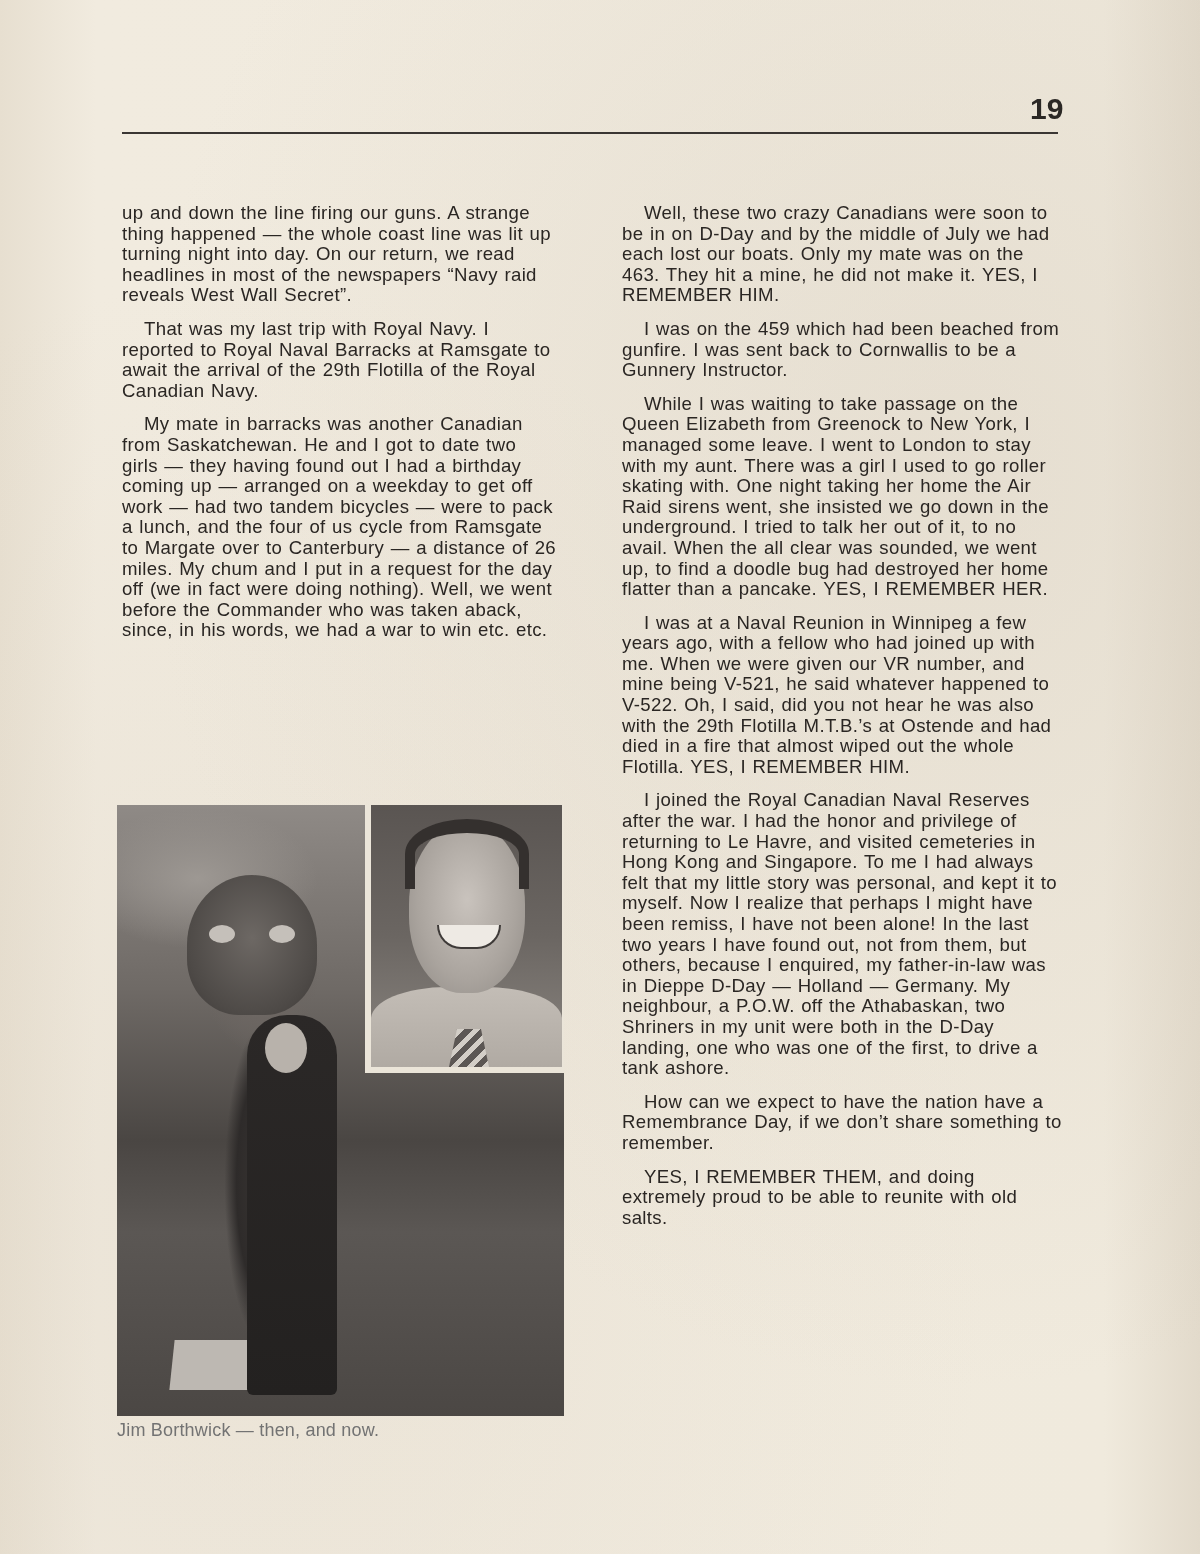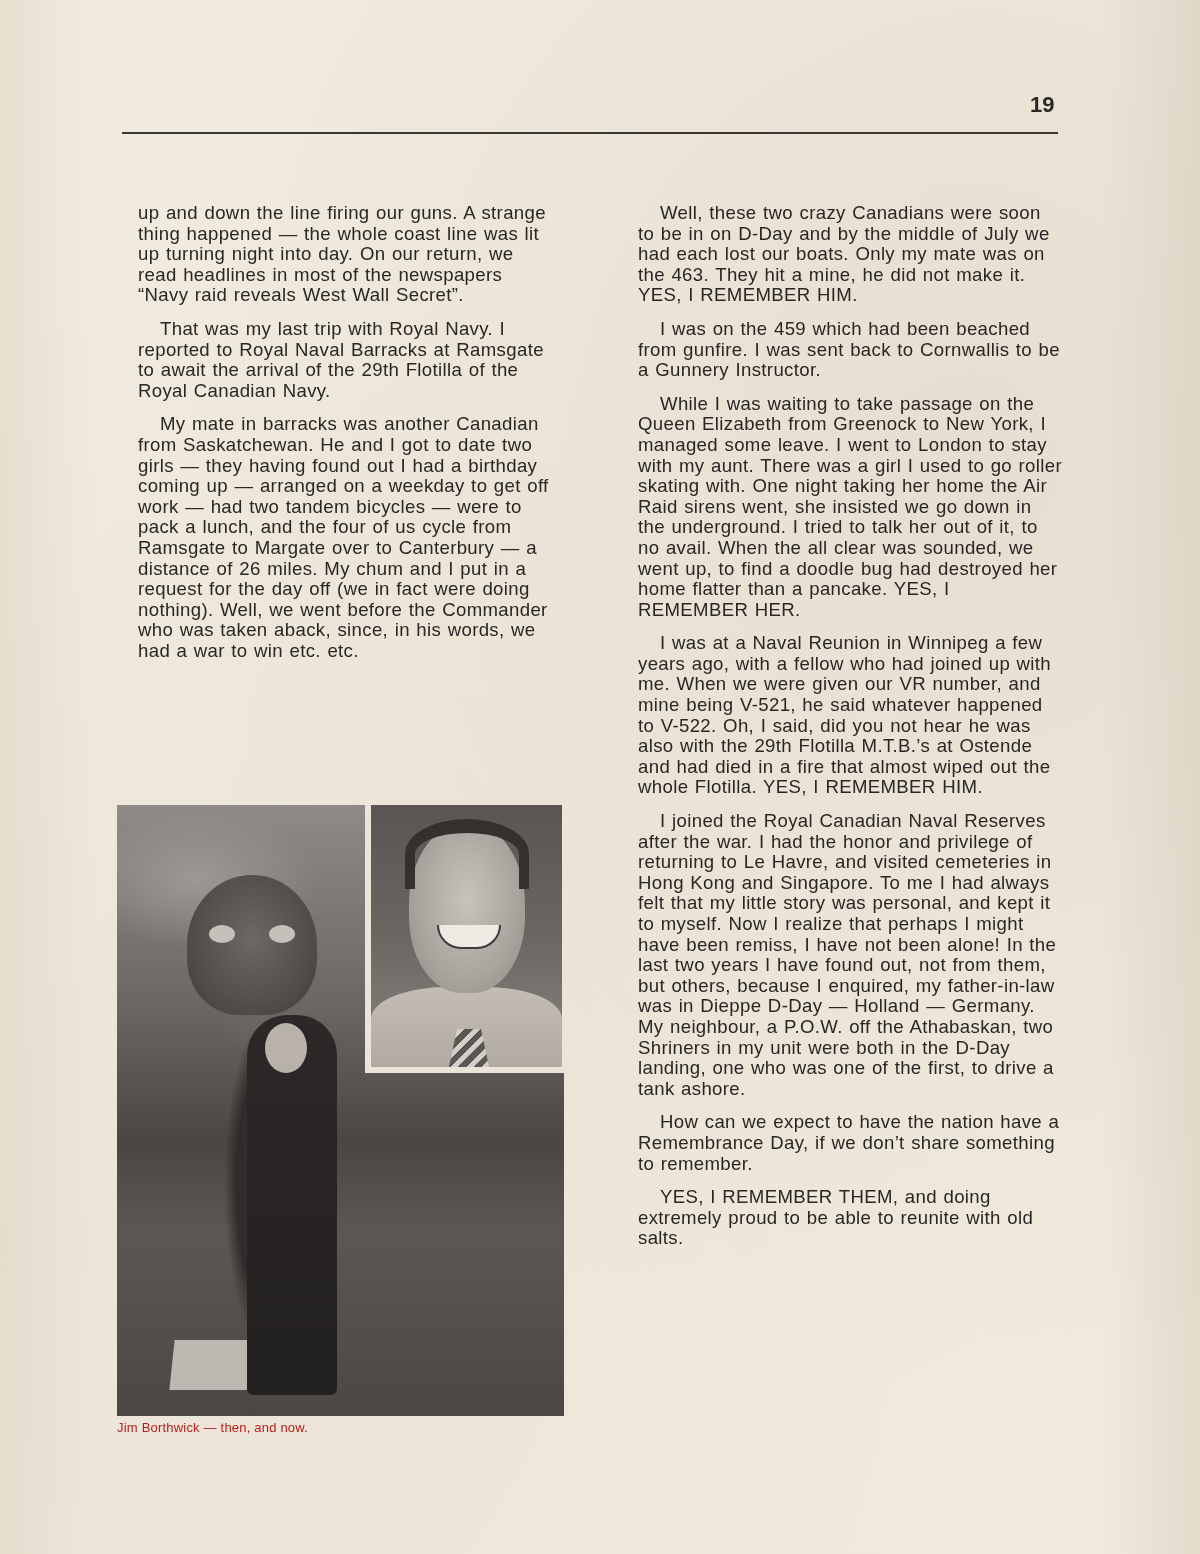--- a/index.html
+++ b/index.html
@@ -12,34 +12,34 @@
   }
   .page-bg {
     position: absolute; inset: 0;
     background:
       radial-gradient(ellipse at 80% 30%, rgba(210,200,185,0.35), rgba(0,0,0,0) 60%),
       radial-gradient(ellipse at 20% 80%, rgba(220,210,195,0.3), rgba(0,0,0,0) 55%),
       linear-gradient(90deg, #e7dfd0 0%, #f1ebdf 8%, #f0eadd 92%, #e2dacb 100%);
   }
   .page-number {
     position: absolute; left: 1030px; top: 92px;
-    font-size: 22px; font-weight: bold; color: #2b2825;
+    font-size: 30px; font-weight: bold; color: #2b2825;
   }
   .header-rule {
     position: absolute; left: 122px; top: 132px; width: 936px; height: 2px;
     background: #3a3633;
   }
   .column {
     position: absolute; top: 203px;
     font-size: 18.6px; line-height: 20.6px;
     letter-spacing: 0.35px; word-spacing: 1px;
   }
   .col-left { left: 122px; width: 435px; }
   .col-right { left: 622px; width: 440px; }
-  .para { margin: 0 0 13px 16px; text-indent: 22px; }
+  .para { margin: 0 0 13px 0; text-indent: 22px; }
   .para.no-indent { text-indent: 0; }
   .photo-block {
     position: absolute; left: 117px; top: 805px; width: 447px; height: 611px;
   }
   .photo-main {
     position: absolute; inset: 0;
     background:
       radial-gradient(ellipse 60px 90px at 32% 26%, #8a8480 0%, #6c6662 60%, rgba(0,0,0,0) 100%),
       radial-gradient(ellipse 40px 160px at 33% 62%, #3a3634 0%, #2e2b2a 70%, rgba(0,0,0,0) 100%),
       radial-gradient(ellipse 120px 70px at 18% 12%, #9d9893 0%, rgba(0,0,0,0) 100%),
@@ -93,21 +93,21 @@
     position: absolute; left: 78px; bottom: 0; width: 40px; height: 38px;
     background: repeating-linear-gradient(135deg, #5c5754 0 6px, #d3cec7 6px 11px);
     clip-path: polygon(20% 0, 80% 0, 100% 100%, 0 100%);
   }
   .portrait-smile {
     position: absolute; left: 66px; top: 120px; width: 60px; height: 22px;
     border-radius: 0 0 30px 30px; background: #eeeae4; border: 2px solid #3e3a38; border-top: none;
   }
   .caption {
     position: absolute; left: 117px; top: 1420px;
-    font-size: 13px; color: #b91c1c; letter-spacing: 0.2px;
+    font-size: 18px; color: #737373; letter-spacing: 0.2px;
   }
 </style>
 </head>
 <body>
 
 <div class="page-bg"></div>
 
 <div class="page-number">19</div>
 <div class="header-rule"></div>
 

